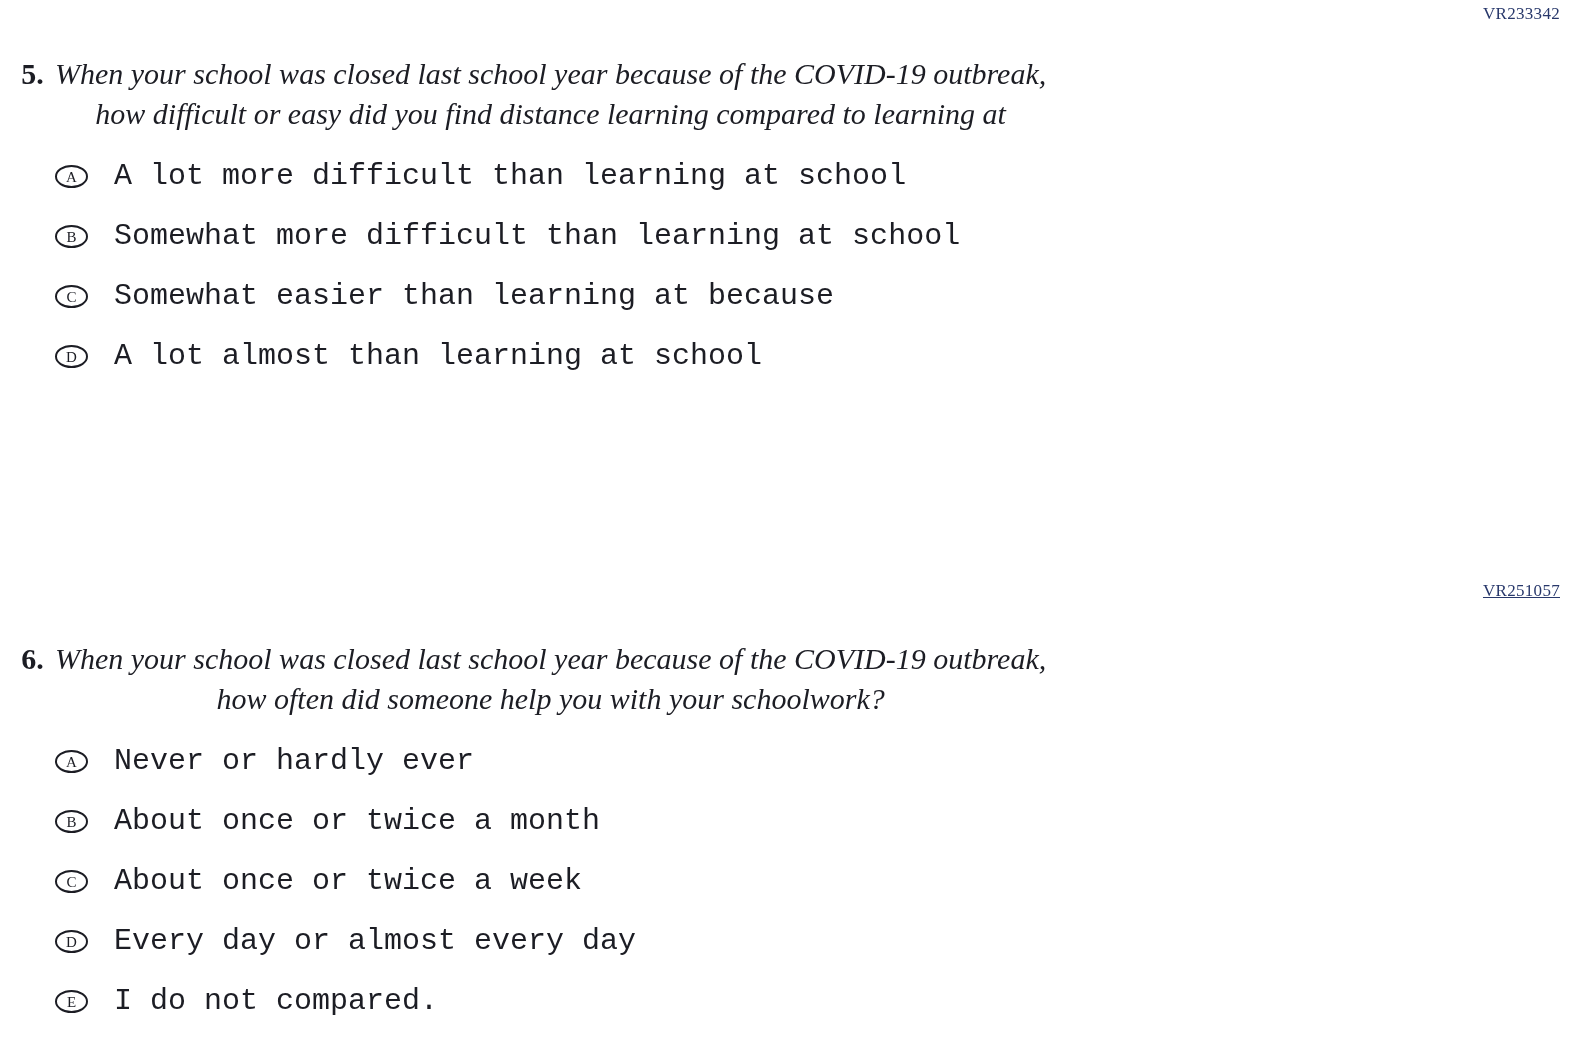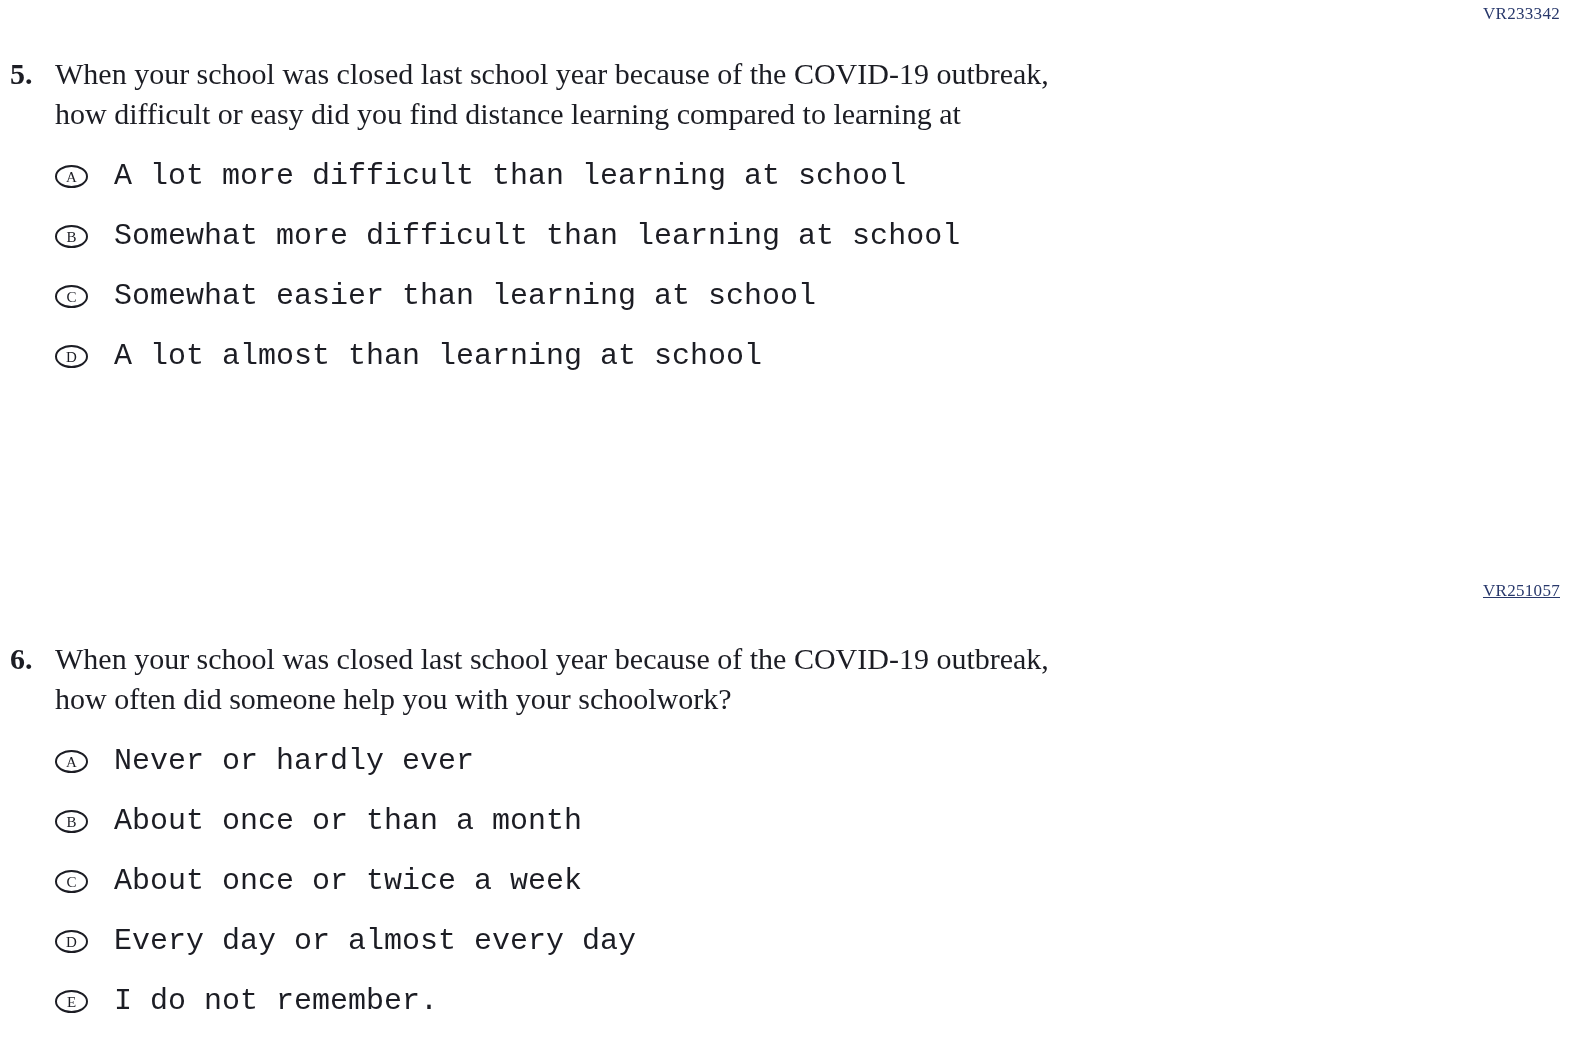--- a/index.html
+++ b/index.html
@@ -13,20 +13,21 @@
     height: 1042px;
     background: var(--background);
     font-family: "Liberation Serif", "DejaVu Serif", serif;
     color: var(--text);
     overflow: hidden;
   }
   .page {
     position: relative;
     width: 1587px;
     height: 1042px;
+    text-align: center;
   }
   .code {
     position: absolute;
     right: 27px;
     font-size: 17px;
     letter-spacing: 0.3px;
     color: var(--code);
   }
   #code-q5 { top: 4px; }
   #code-q6 { top: 581px; text-decoration: underline; }
@@ -42,20 +43,21 @@
     width: 45px;
     flex: 0 0 45px;
     font-weight: 700;
     font-size: 30px;
     line-height: 40px;
   }
   .q-line {
     font-size: 30px;
     line-height: 40px;
     white-space: nowrap;
+    font-style: italic;
   }
   .options {
     margin-top: 22px;
     margin-left: 45px;
   }
   .option {
     display: flex;
     align-items: center;
     height: 40px;
     margin-bottom: 20px;
@@ -109,21 +111,21 @@
       <div class="option">
         <div class="bubble">
           <span>B</span>
         </div>
         <div class="option-label">Somewhat more difficult than learning at school</div>
       </div>
       <div class="option">
         <div class="bubble">
           <span>C</span>
         </div>
-        <div class="option-label">Somewhat easier than learning at school</div>
+        <div class="option-label">Somewhat easier than learning at because</div>
       </div>
       <div class="option">
         <div class="bubble">
           <span>D</span>
         </div>
         <div class="option-label">A lot almost than learning at school</div>
       </div>
     </div>
   </div>
 
@@ -141,36 +143,36 @@
       <div class="option">
         <div class="bubble">
           <span>A</span>
         </div>
         <div class="option-label">Never or hardly ever</div>
       </div>
       <div class="option">
         <div class="bubble">
           <span>B</span>
         </div>
-        <div class="option-label">About once or than a month</div>
+        <div class="option-label">About once or twice a month</div>
       </div>
       <div class="option">
         <div class="bubble">
           <span>C</span>
         </div>
         <div class="option-label">About once or twice a week</div>
       </div>
       <div class="option">
         <div class="bubble">
           <span>D</span>
         </div>
         <div class="option-label">Every day or almost every day</div>
       </div>
       <div class="option">
         <div class="bubble">
           <span>E</span>
         </div>
-        <div class="option-label">I do not remember.</div>
+        <div class="option-label">I do not compared.</div>
       </div>
     </div>
   </div>
 
 </div>
 
 </body></html>

